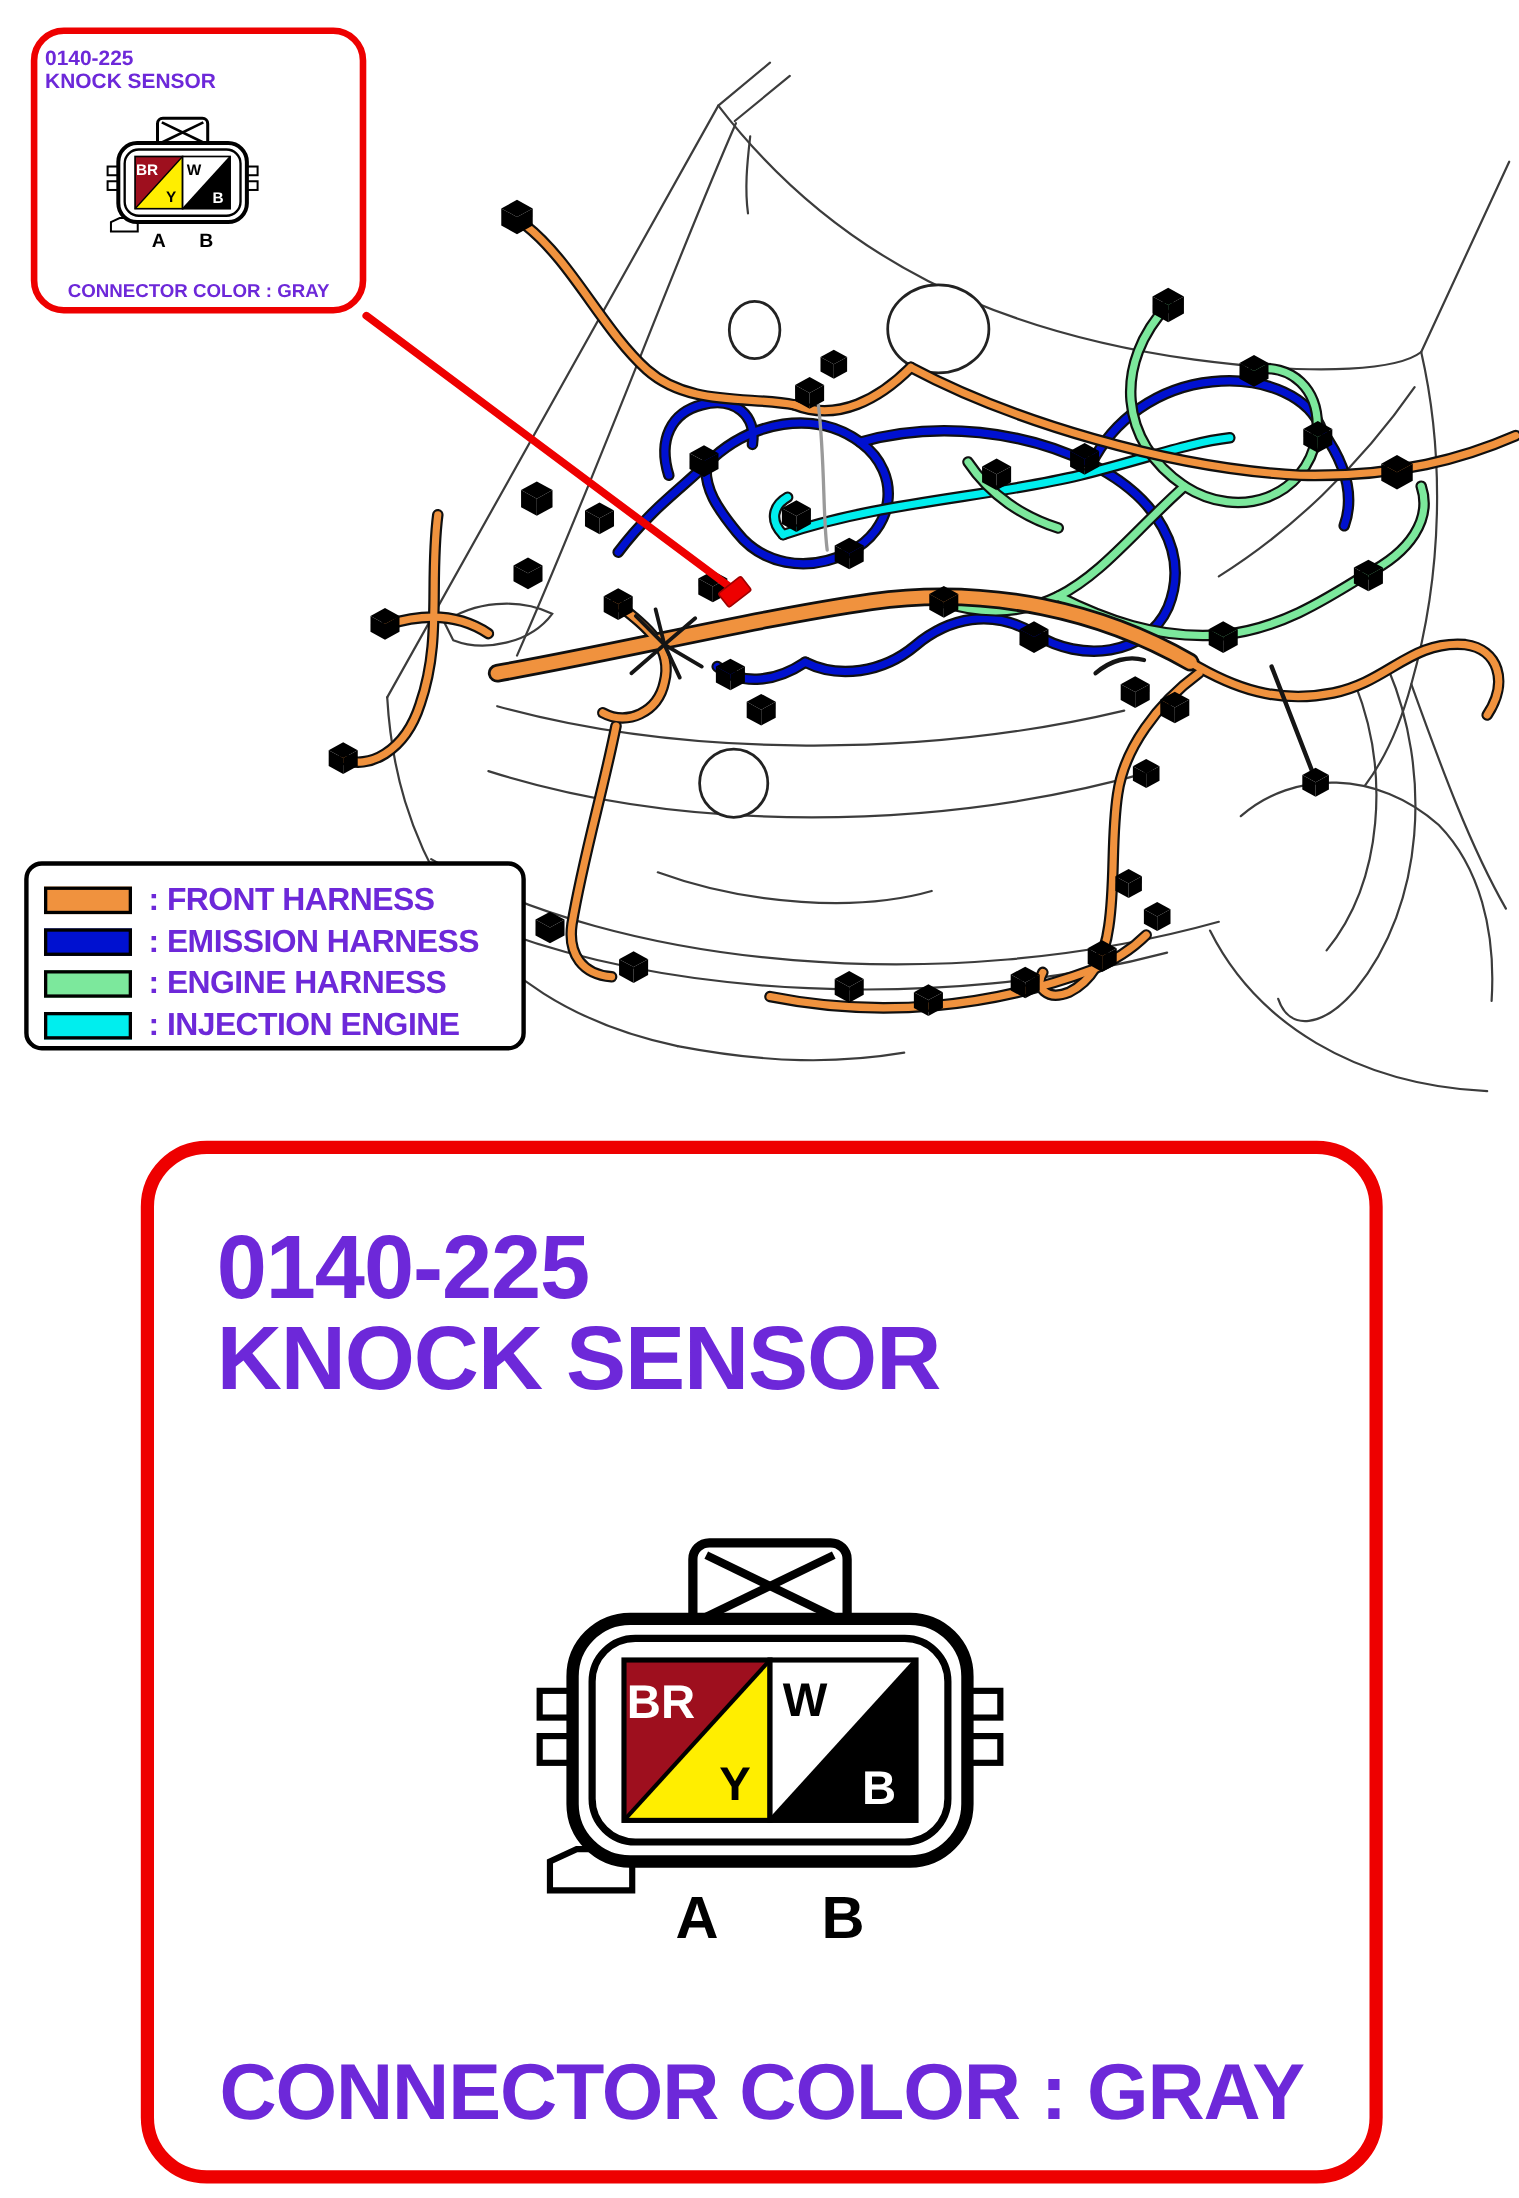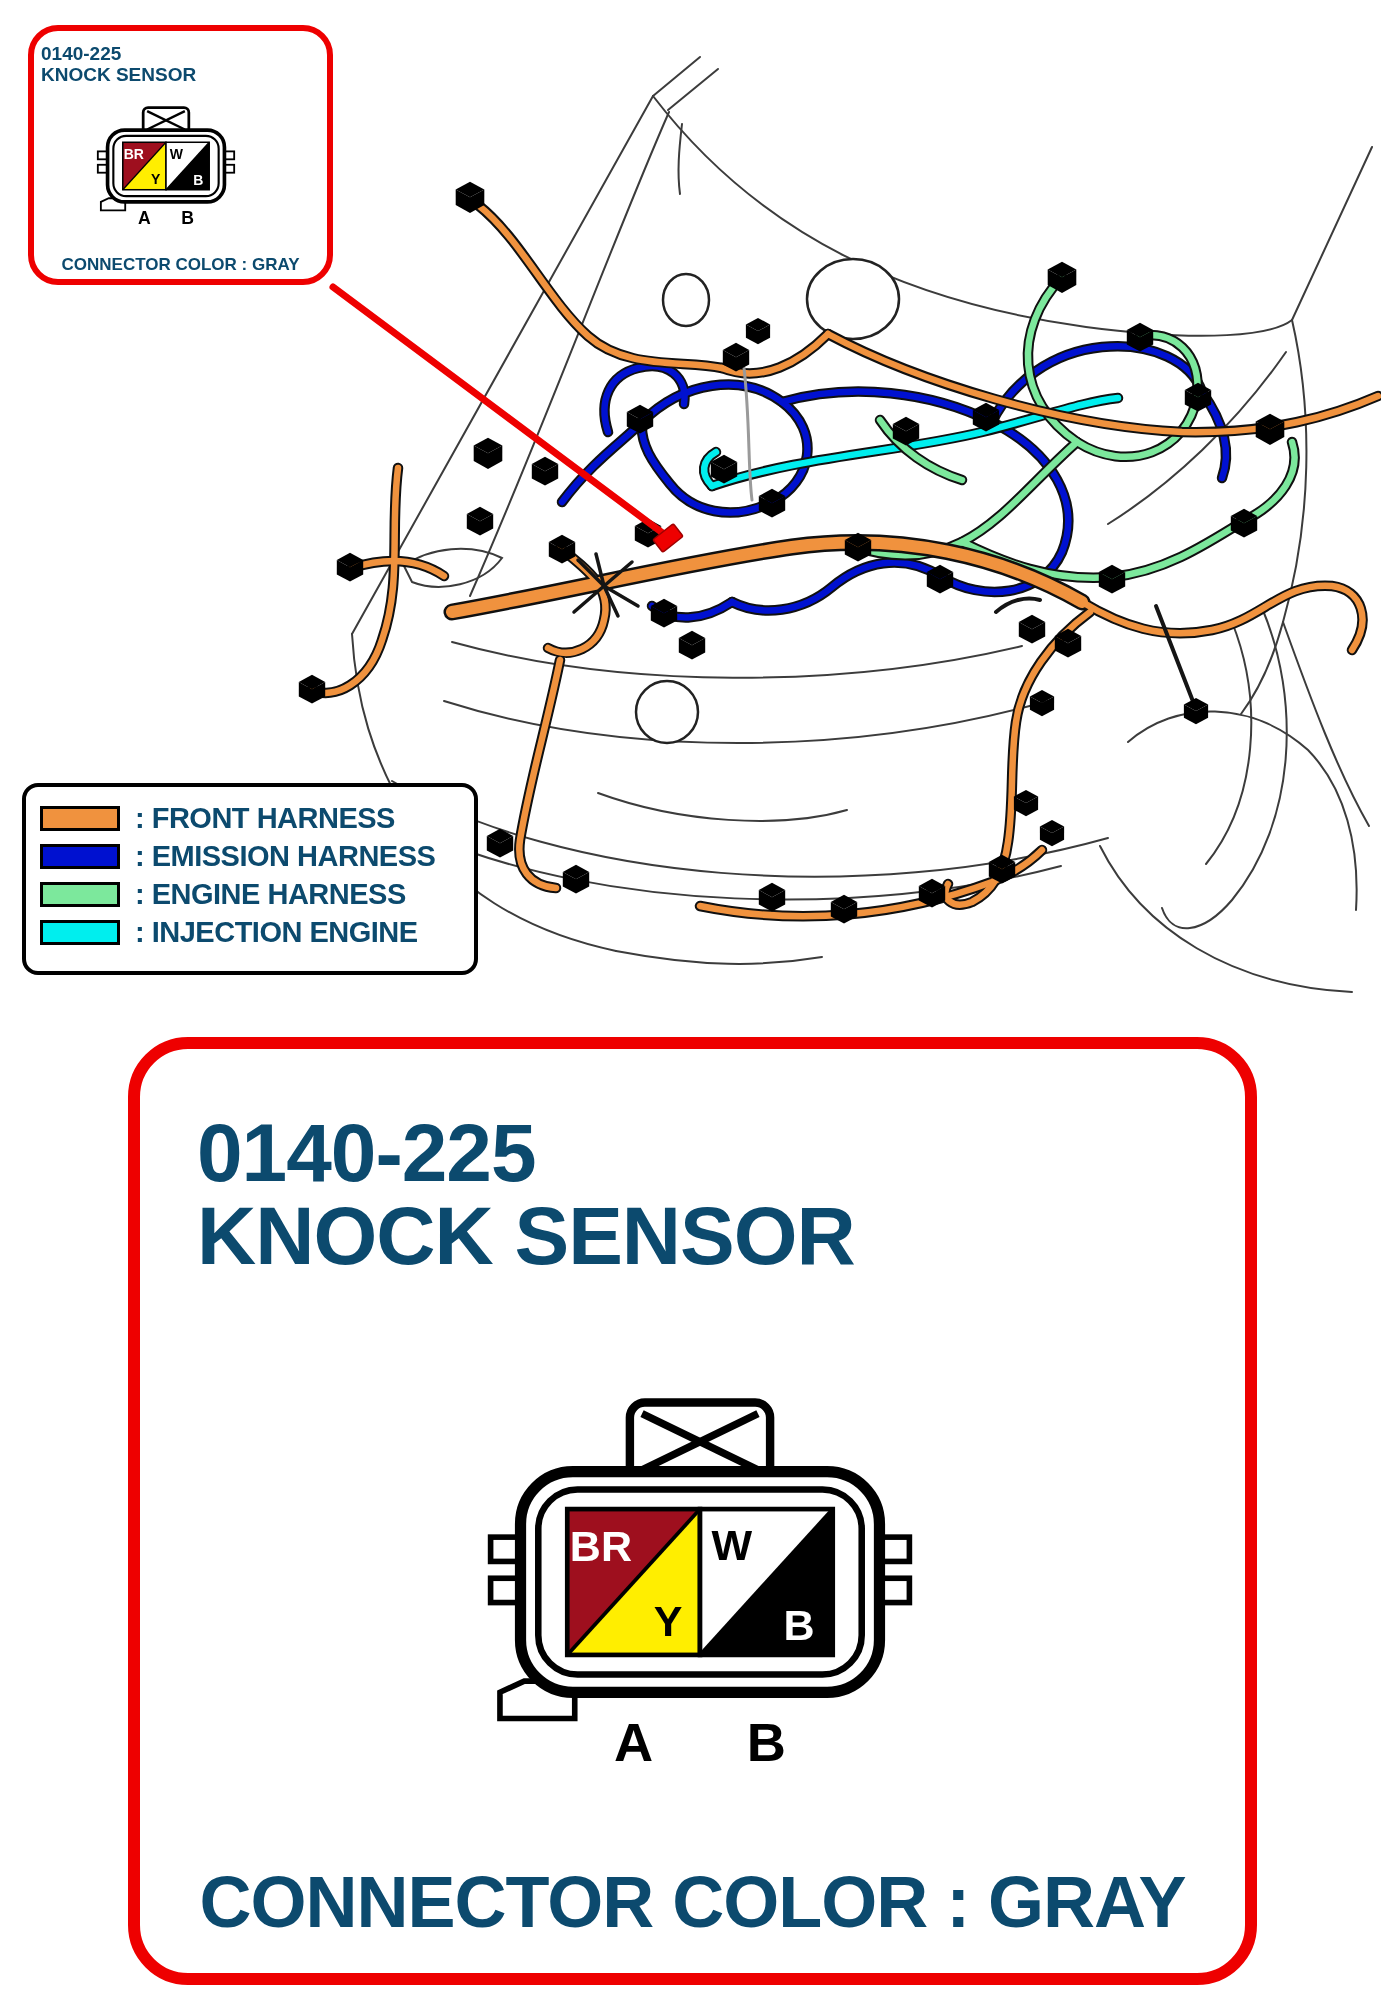--- a/index.html
+++ b/index.html
@@ -1,18 +1,18 @@
 <!DOCTYPE html>
 <html style="--accent: #ee0000; --h-front: #f0923e; --h-engine: #7ce89c; --h-emission: #0011d0; --h-injection: #00eeee; --pinA-top: #9e0f1e; --pinA-bottom: #ffee00; --pinB-top: #ffffff; --pinB-bottom: #000000;"><head>
 <meta charset="utf-8">
 <style>
   html,body{margin:0;padding:0;background:#fff;}
   .page{
     position:relative;width:1381px;height:1998px;background:#fff;
-    font-family:"Liberation Sans",sans-serif;color:#0c4a6e;overflow:hidden;
+    font-family:"Liberation Sans",sans-serif;color:#6d28d9;overflow:hidden;
   }
   :root{
     --accent:#ee0000;
     --h-front:#f0923e;--h-engine:#7ce89c;--h-emission:#0011d0;--h-injection:#00eeee;
     --pinA-top:#9e0f1e;--pinA-bottom:#ffee00;--pinB-top:#ffffff;--pinB-bottom:#000000;
   }
   
   #car-art{position:absolute;left:0;top:0;width:1381px;height:1050px;z-index:1;}
   .body-line{fill:none;stroke:#3c3c3c;stroke-width:2;stroke-linecap:round;}
   .body-fill{fill:#fff;stroke:#222;stroke-width:2.5;}
@@ -31,21 +31,21 @@
   
   .callout-box{
     position:absolute;left:28px;top:25px;width:305px;height:260px;box-sizing:border-box;
     border:6px solid var(--accent);border-radius:30px;background:#fff;z-index:3;
   }
   .co-title{position:absolute;left:7px;top:12px;font-size:19px;line-height:21px;font-weight:bold;}
   .mini-conn{position:absolute;left:62px;top:74px;width:140px;height:122px;}
   .co-caption{position:absolute;left:0;right:0;bottom:4px;text-align:center;font-size:17px;font-weight:bold;}
   
   .legend-box{
-    position:absolute;left:22px;top:783px;width:456px;height:192px;box-sizing:border-box;
+    position:absolute;left:22px;top:783px;width:456px;height:172px;box-sizing:border-box;
     border:4px solid #000;border-radius:16px;background:#fff;z-index:3;padding:12px 0 0 14px;
   }
   .legend-row{display:flex;align-items:center;height:38px;}
   .swatch{width:80px;height:25px;border:3px solid #000;box-sizing:border-box;margin-right:15px;flex:none;}
   .swatch-front{background:var(--h-front);}
   .swatch-engine{background:var(--h-engine);}
   .swatch-emission{background:var(--h-emission);}
   .swatch-injection{background:var(--h-injection);}
   .legend-label{font-size:29px;font-weight:bold;white-space:nowrap;letter-spacing:-0.5px;}
   

